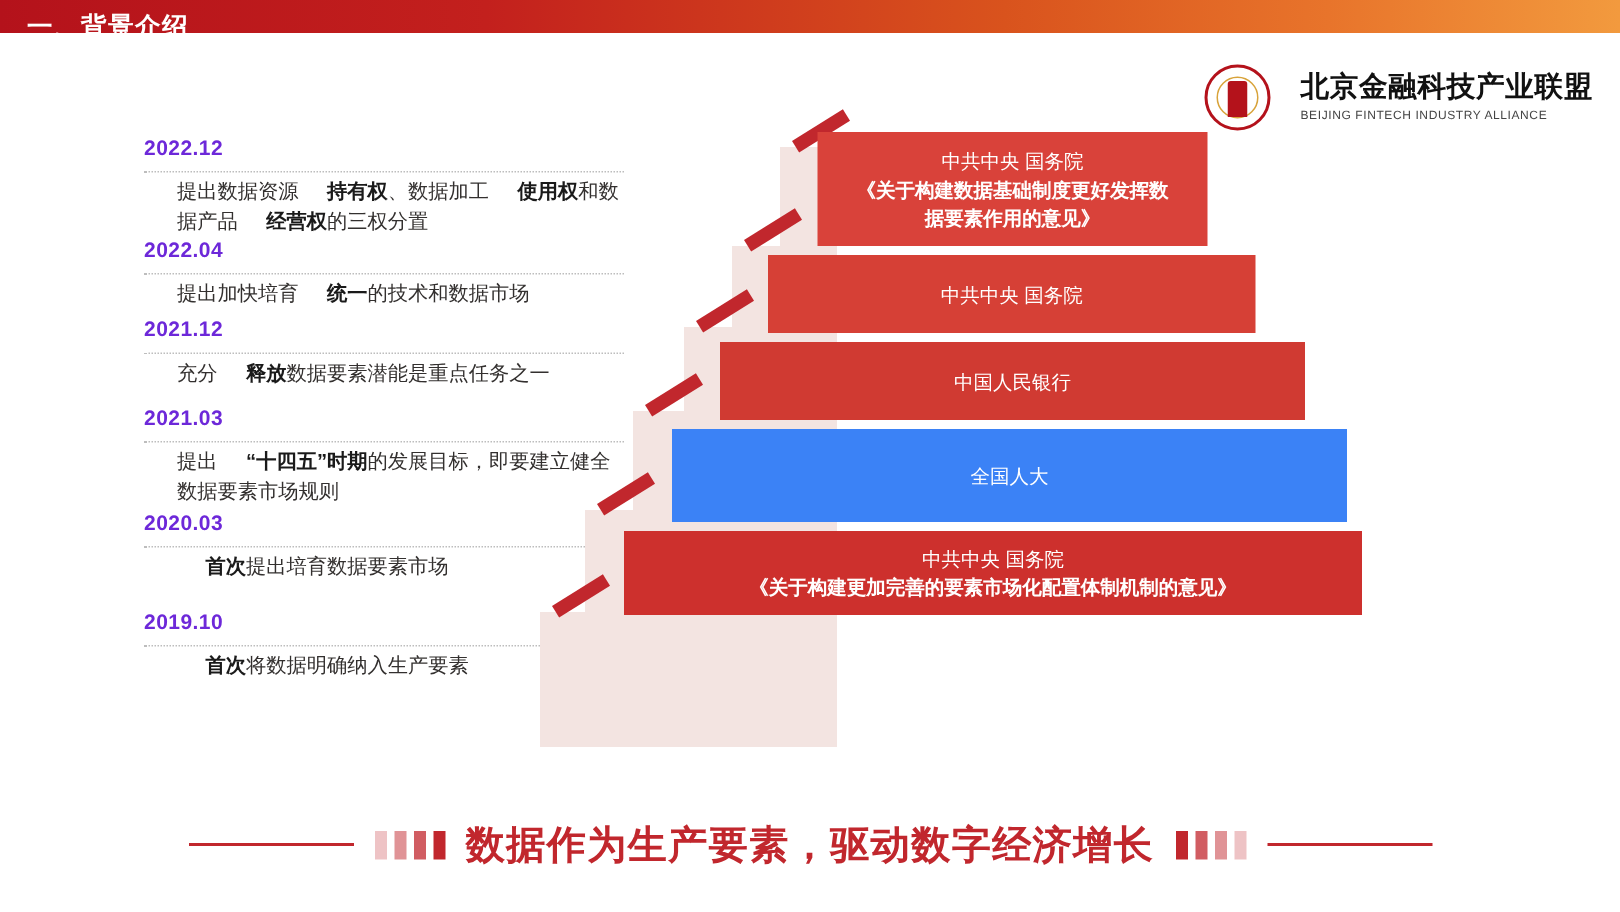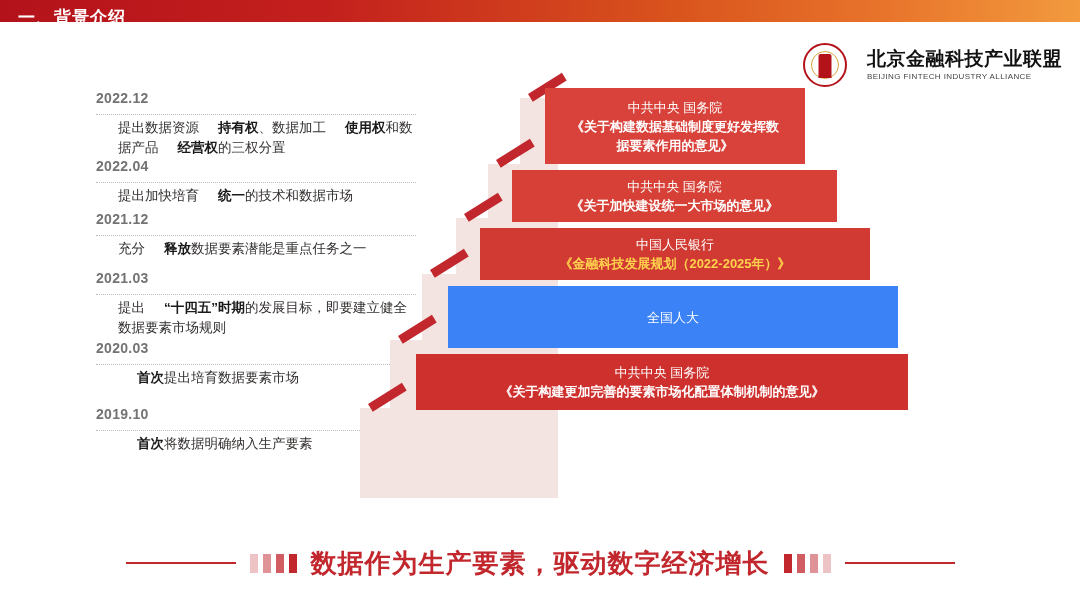--- a/index.html
+++ b/index.html
@@ -100,21 +100,21 @@
     position: absolute;
     left: 0;
     top: 78px;
     width: 420px;
     height: 420px;
   }
   .tl-item { position: absolute; left: 0; width: 420px; }
   .tl-date {
     position: absolute;
     left: 96px;
-    color: #737373;
+    color: #6d28d9;
     font-size: 14px;
     font-weight: bold;
     letter-spacing: .3px;
     text-align: right;
   }
   .tl-rule {
     position: absolute;
     left: 96px;
     height: 0;
     border-top: 1px dotted #bdbdbd;
@@ -275,26 +275,24 @@
   <div class="riser-diag" style="left:136px; top:82px;  width:40px; height:9px; transform: rotate(-32deg); transform-origin: left top;"></div>
   <div class="riser-diag" style="left:168px; top:16px;  width:40px; height:9px; transform: rotate(-32deg); transform-origin: left top;"></div>
 
   <div class="step" style="left:185px; top:10px;  width:260px; height:76px; background:#d9423a;">
     <div class="l1">中共中央 国务院</div>
     <div class="l2">《关于构建数据基础制度更好发挥数据要素作用的意见》</div>
   </div>
 
   <div class="step" style="left:152px; top:92px;  width:325px; height:52px; background:#d64036;">
     <div class="l1">中共中央 国务院</div>
-    <div class="l2">《关于加快建设统一大市场的意见》</div>
   </div>
 
   <div class="step" style="left:120px; top:150px; width:390px; height:52px; background:#d03a32;">
     <div class="l1">中国人民银行</div>
-    <div class="l2 hl">《金融科技发展规划（2022-2025年）》</div>
   </div>
 
   <div class="step" style="left:88px;  top:208px; width:450px; height:62px; background:#3b82f6;">
     <div class="l1">全国人大</div>
   </div>
 
   <div class="step" style="left:56px;  top:276px; width:492px; height:56px; background:#cd302d;">
     <div class="l1">中共中央 国务院</div>
     <div class="l2">《关于构建更加完善的要素市场化配置体制机制的意见》</div>
   </div>

